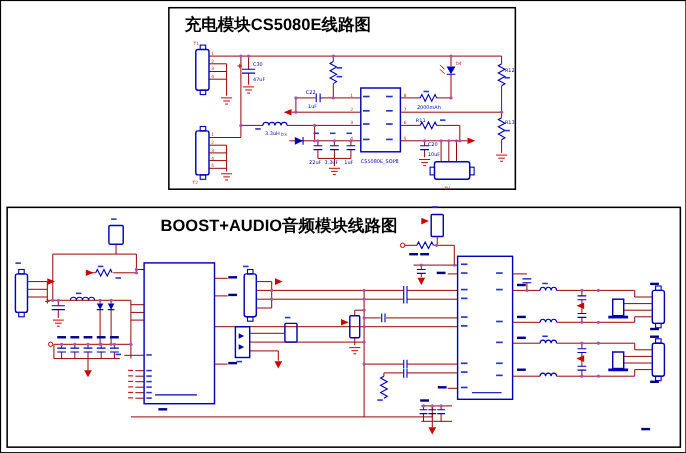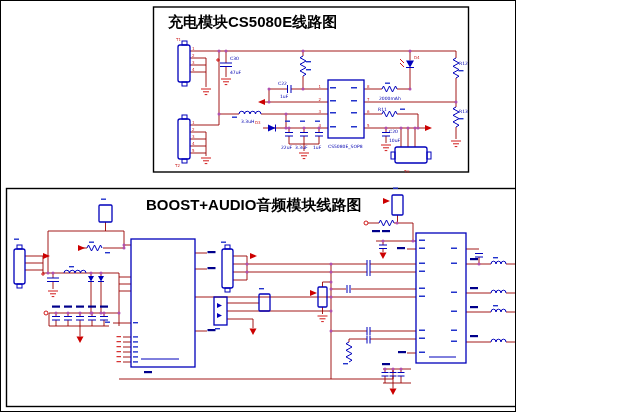--- a/index.html
+++ b/index.html
@@ -1,16 +1,16 @@
 <!DOCTYPE html>
 <html><head>
 <meta charset="utf-8">
 <style>
   html,body{margin:0;background:#fff}
-  .canvas{position:relative;width:516px;height:412px;background:#fff;box-sizing:border-box;border:1px solid #000;overflow:hidden}
+  .canvas{position:relative;width:624px;height:412px;background:#fff;box-sizing:border-box;border:1px solid #000;overflow:hidden}
   svg{position:absolute;left:0;top:0}
   .w{stroke:#990000;stroke-width:.9;fill:none}
   .c{stroke:#0000bb;stroke-width:1;fill:none}
   .c2{stroke:#0000bb;stroke-width:1.3;fill:none}
   .cf{fill:#0000bb}
   .r{stroke:#cc0000;stroke-width:.9;fill:none}
   .rf{fill:#cc0000}
   .bx{stroke:#000;stroke-width:1.4;fill:none}
   .tt{font-family:"Liberation Sans",sans-serif;font-size:15px;font-weight:bold;fill:#000}
   .tb{font-family:"DejaVu Sans",sans-serif;font-size:4.5px;fill:#0000b0}

